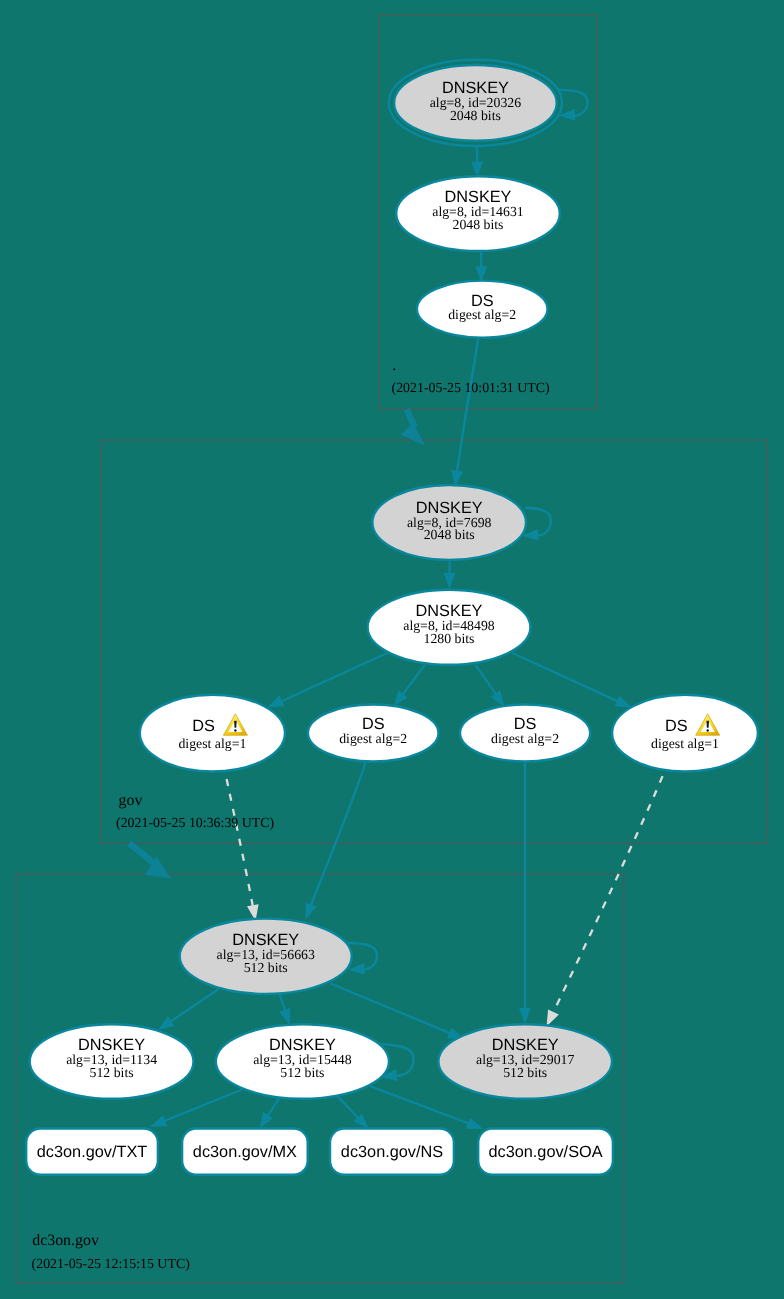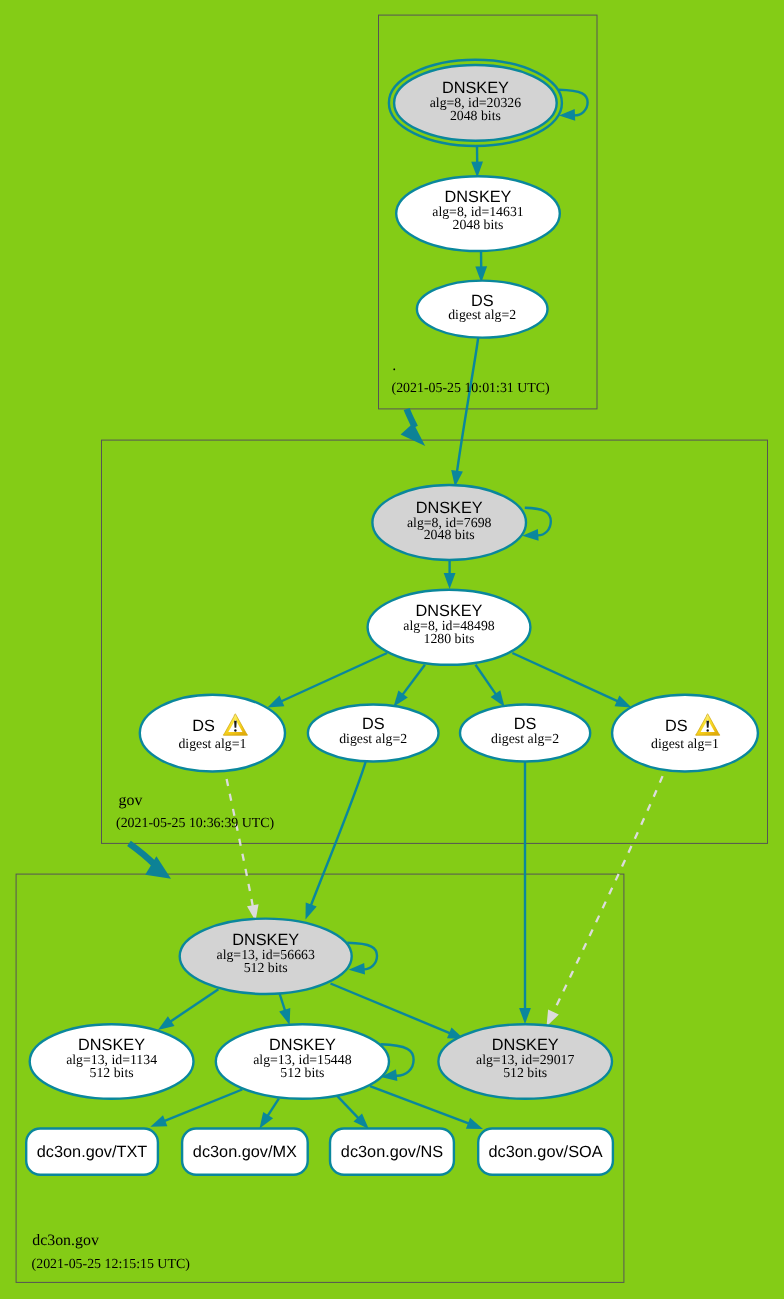--- a/index.html
+++ b/index.html
@@ -1,18 +1,18 @@
 <!DOCTYPE html>
 <html><head>
 <meta charset="utf-8">
 <title>DNSSEC Authentication Chain</title>
 <style>
   html,body{margin:0;padding:0;background:#ffffff;-webkit-font-smoothing:antialiased;text-rendering:geometricPrecision;}
   body{width:784px;height:1299px;overflow:hidden;font-family:"Liberation Sans",sans-serif;}
-  #canvas{position:relative;width:784px;height:1299px;background:#84cc16;}
+  #canvas{position:relative;width:784px;height:1299px;background:#0f766e;}
   svg#chain{display:block;width:784px;height:1299px;}
   .zone-box{fill:none;stroke:#555555;stroke-width:1;}
   .nd{stroke:#0a879c;stroke-width:2.4;}
   .ed{fill:none;stroke:#0a879c;stroke-width:2.4;}
   .edh{fill:#0a879c;stroke:none;}
   .edb{fill:none;stroke:#dcdcdc;stroke-width:2.3;stroke-dasharray:7.2,8.1;}
   .edbh{fill:#dcdcdc;stroke:none;}
   .zarrow{fill:#0d8296;stroke:none;}
   .zarrow-shaft{fill:none;stroke:#0d8296;stroke-width:6.4;stroke-linecap:butt;}
   .tS{font-family:"Liberation Sans",sans-serif;font-size:16.3px;fill:#000000;}

